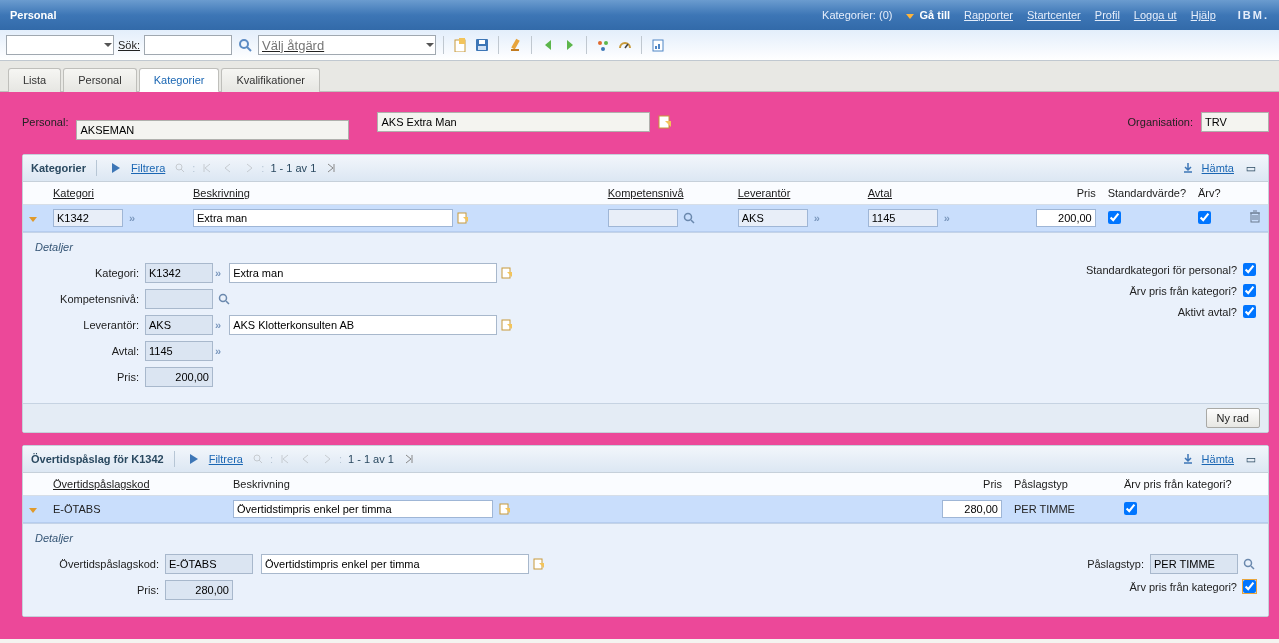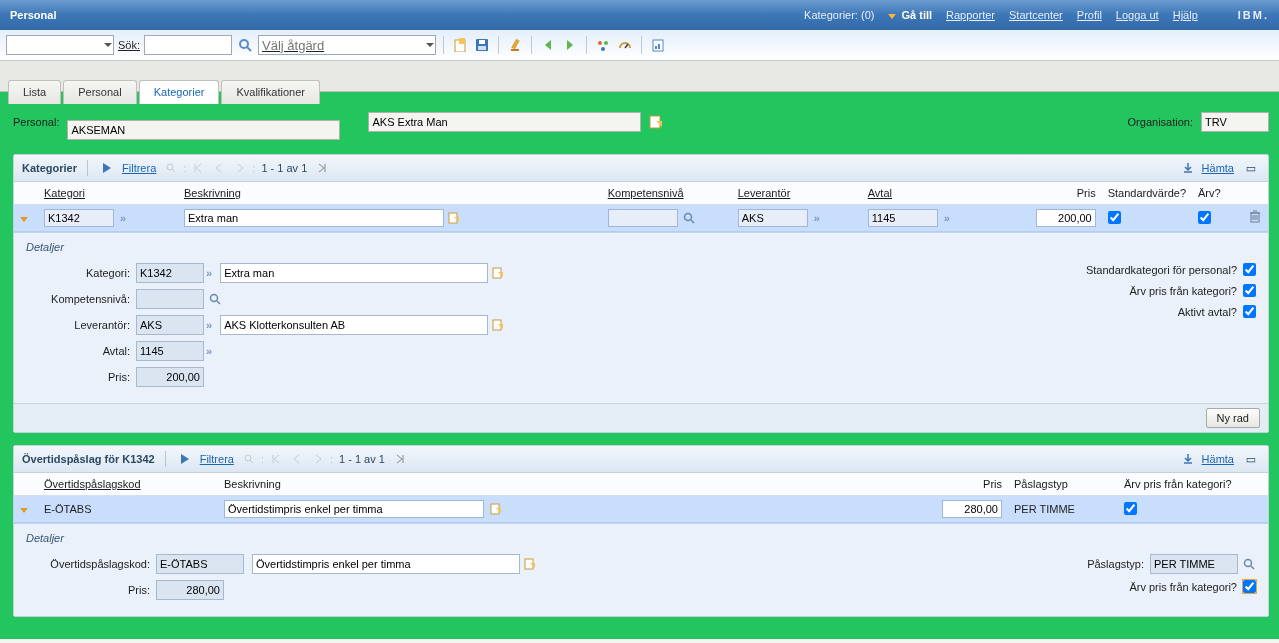--- a/index.html
+++ b/index.html
@@ -37,21 +37,21 @@
   }
   .app-header .right a {
     text-decoration: underline;
     cursor: pointer;
   }
   .ibm-logo {
     font-weight: bold;
     font-size: 14px;
     letter-spacing: 2px;
     color: #fff;
-    margin-left: 26px;
+    margin-left: 8px;
   }
   .gato-arrow {
     display:inline-block;width:0;height:0;border-left:4px solid transparent;border-right:4px solid transparent;border-top:5px solid #ffb43a;vertical-align:middle;margin-right:2px;
   }
   
   .toolbar {
     background: linear-gradient(to bottom, #e3eefb 0%, #fff 100%);
     height: 30px;
     display: flex;
     align-items: center;
@@ -106,32 +106,32 @@
     gap: 0;
   }
   .tab {
     padding: 5px 14px;
     border: 1px solid #bfbfbb;
     border-bottom: none;
     border-radius: 3px 3px 0 0;
     background: linear-gradient(#f6f6f3,#e6e6e2);
     margin-right: 2px;
     position: relative;
-    top: 13px;
+    top: 1px;
     cursor: pointer;
     color: #333;
   }
   .tab.active {
     background: #fff;
     color: #1a66b3;
     border-bottom: 1px solid #fff;
   }
   .page-body {
-    background: #22c55e;
-    padding: 12px 10px 10px 13px;
+    background: #ec4899;
+    padding: 12px 10px 10px 22px;
   }
   
   .rec-row {
     display: flex;
     align-items: center;
     gap: 8px;
     margin-bottom: 14px;
     flex-wrap: wrap;
   }
   .rec-row label {

